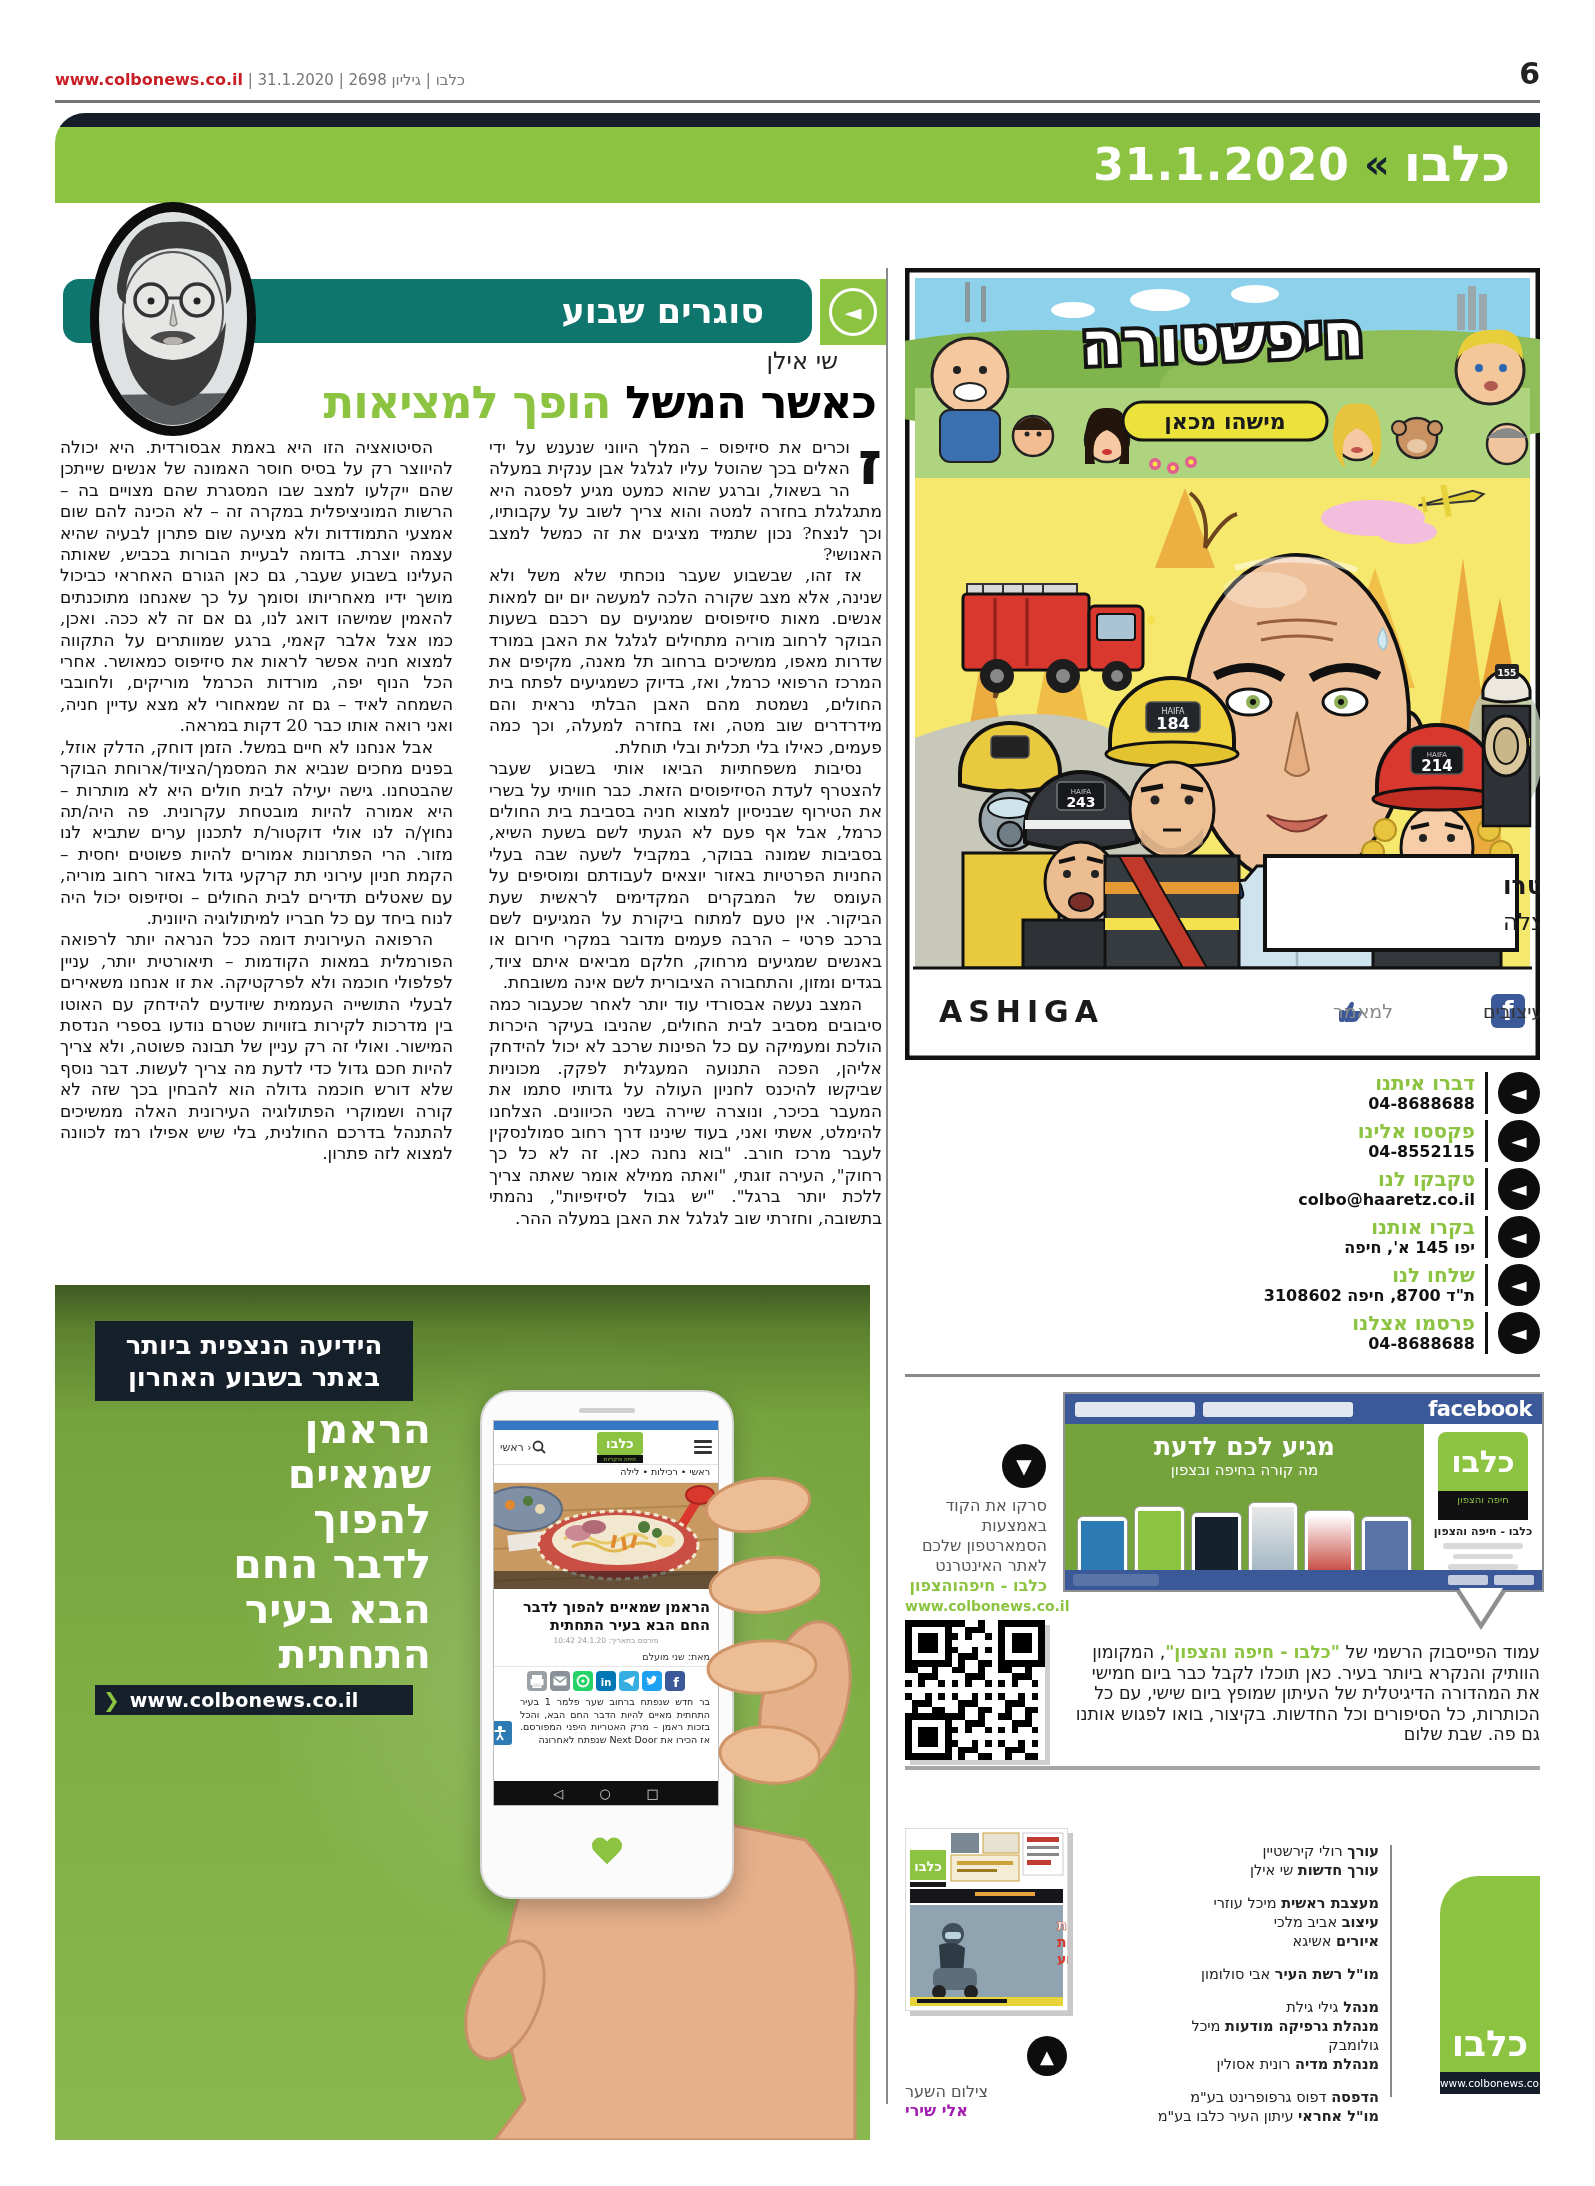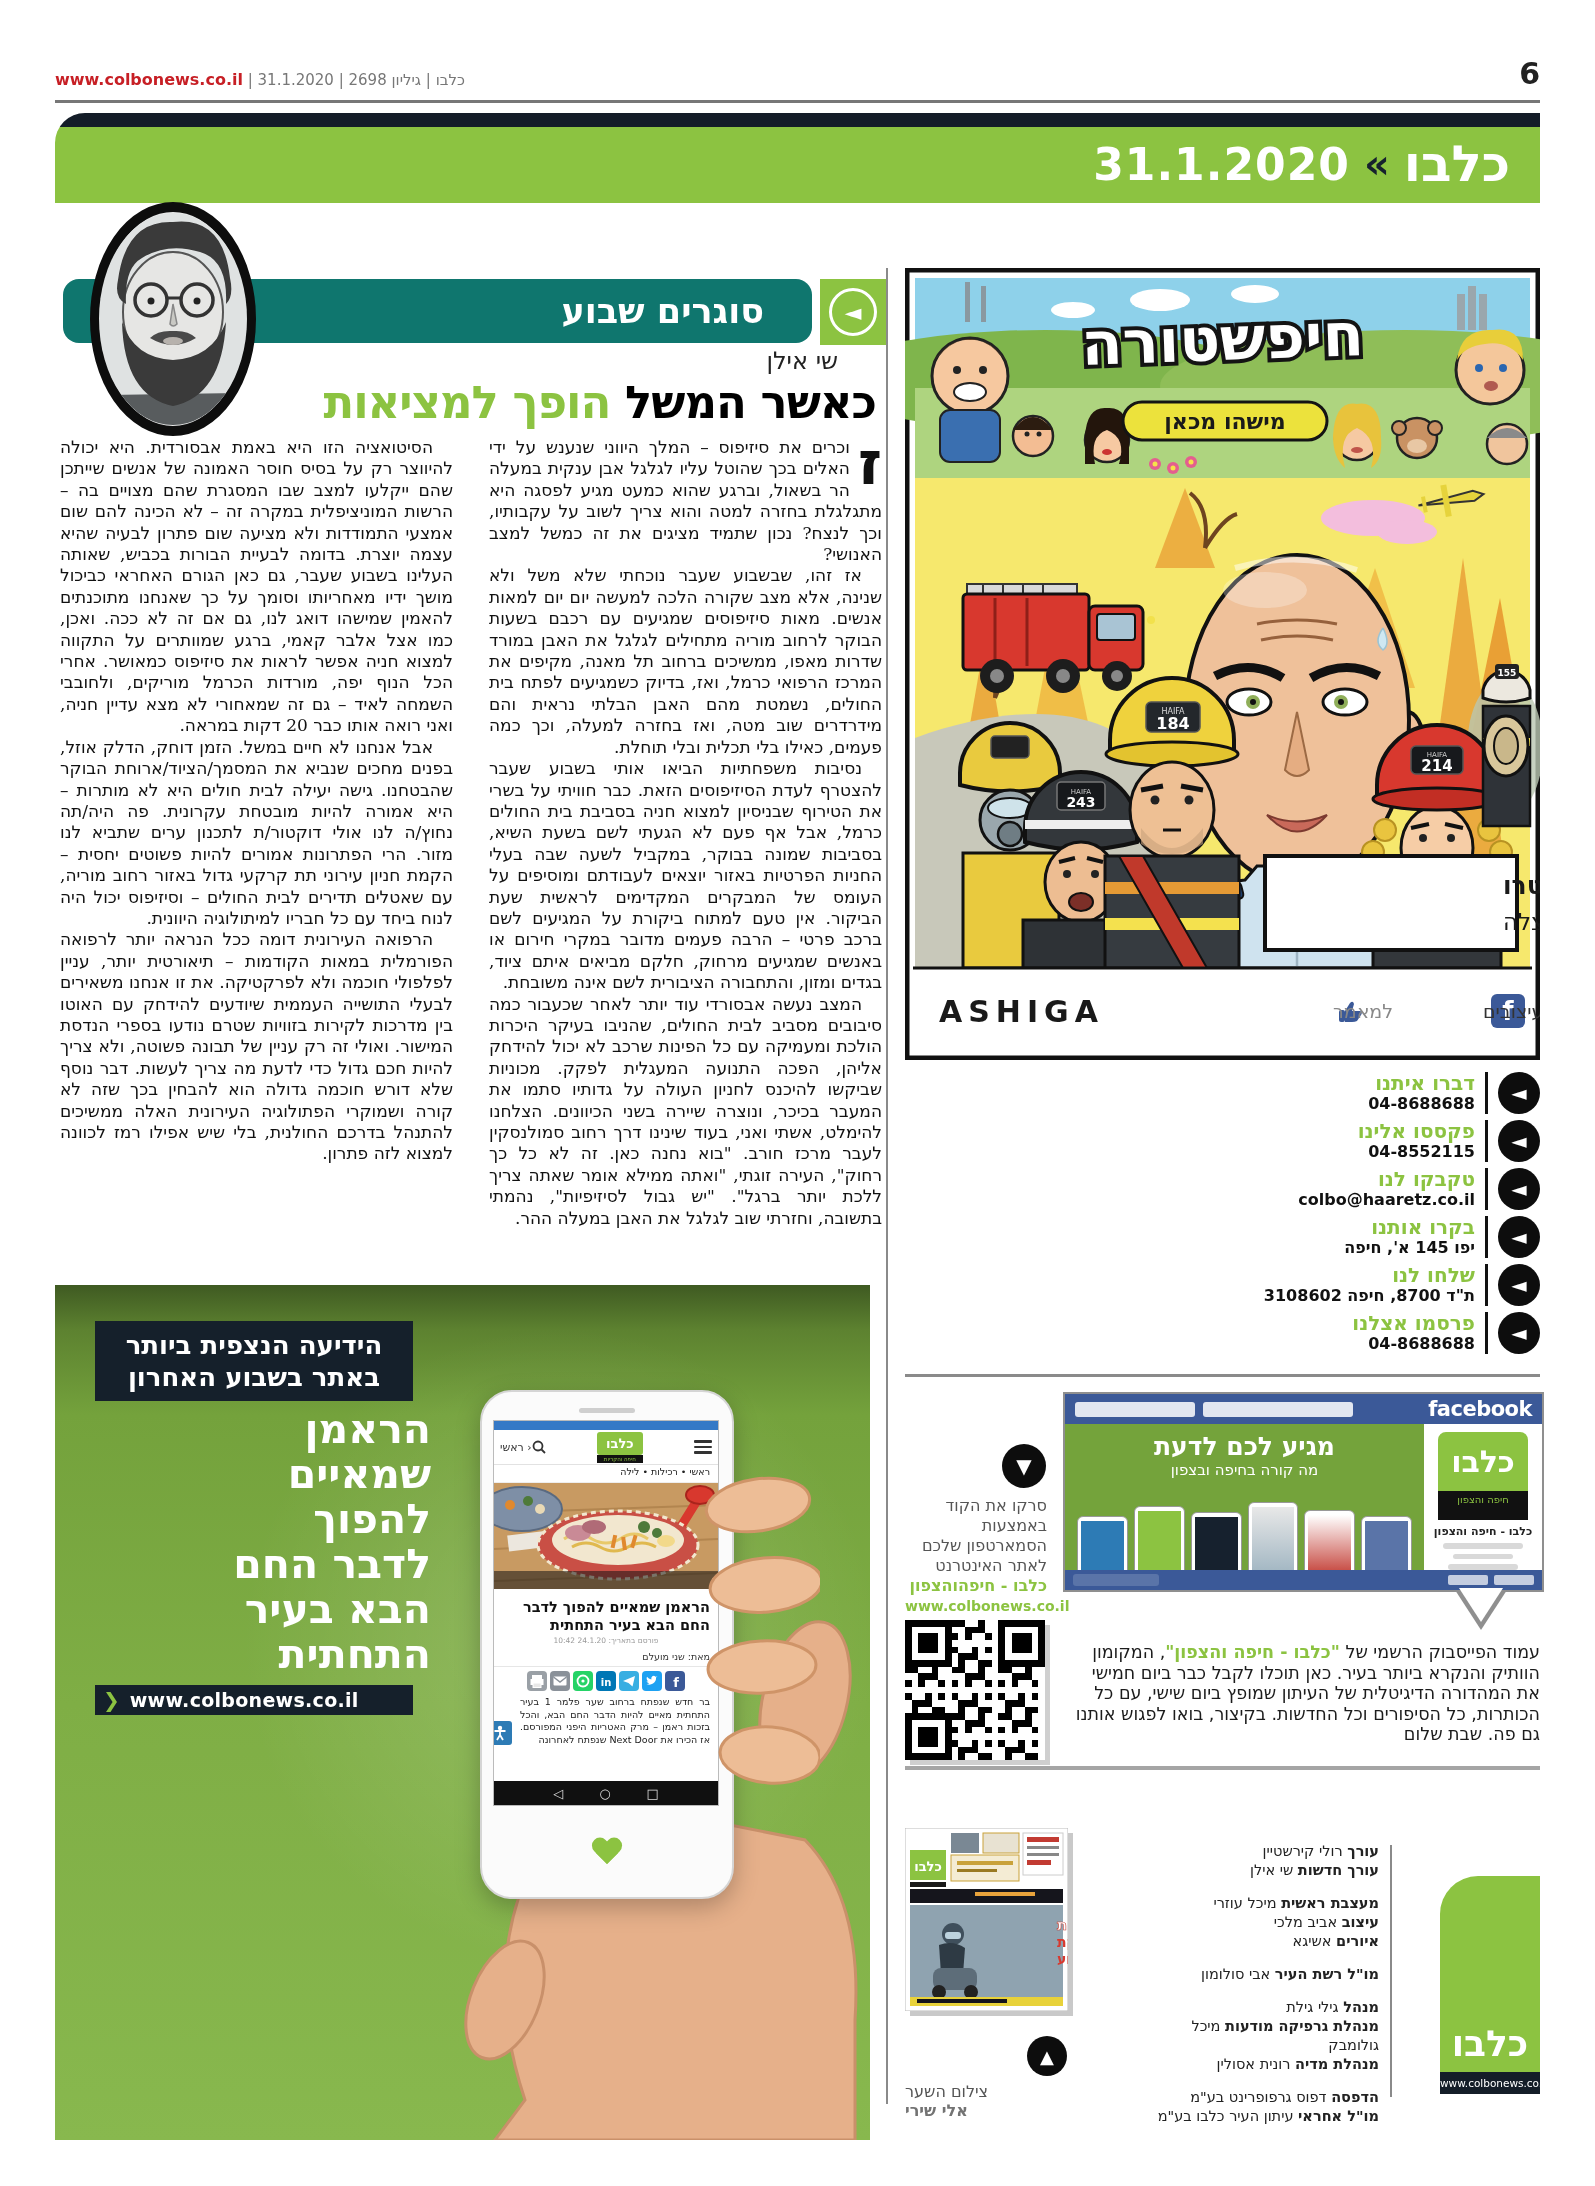--- a/index.html
+++ b/index.html
@@ -128,21 +128,21 @@
   #a11y{position:absolute;left:-6px;top:300px;width:24px;height:24px;background:#2d7bb5;border-radius:3px;display:flex;align-items:center;justify-content:center;}
   .heart{position:absolute;left:50%;margin-left:-16px;top:446px;width:32px;height:28px;}
   .heart:before,.heart:after{content:"";position:absolute;top:0;width:16px;height:26px;border-radius:16px 16px 0 0;background:#8cc341;}
   .heart:before{left:16px;transform:rotate(-45deg);transform-origin:0 100%;}
   .heart:after{left:0;transform:rotate(45deg);transform-origin:100% 100%;}
 
   
   #cover{left:905px;top:1828px;box-shadow:5px 5px 0 #c9c9c9;}
   #cov-circ{left:1027px;top:2036px;width:40px;height:40px;border-radius:50%;background:#0d0d0d;color:#fff;display:flex;align-items:center;justify-content:center;font-size:18px;}
   #cov-cap{left:905px;top:2082px;width:163px;direction:rtl;text-align:left;font-size:16px;color:#555;}
-  #cov-cap b{color:#737373;text-align:right;}
+  #cov-cap b{color:#a21caf;text-align:right;}
 
   
   #credits{left:1153px;top:1842px;width:226px;direction:rtl;text-align:right;font-size:14.5px;line-height:19px;color:#222;}
   #credits .row b{font-weight:900;}
   #credits .gap{margin-top:14px;}
 
   
   #blogo{left:1440px;top:1876px;width:100px;}
   #blogo .sq{height:196px;background:#8cc341;border-radius:38px 0 0 0;position:relative;}
   #blogo .sq span{position:absolute;bottom:8px;left:0;right:0;text-align:center;color:#fff;font-weight:900;font-size:36px;}

